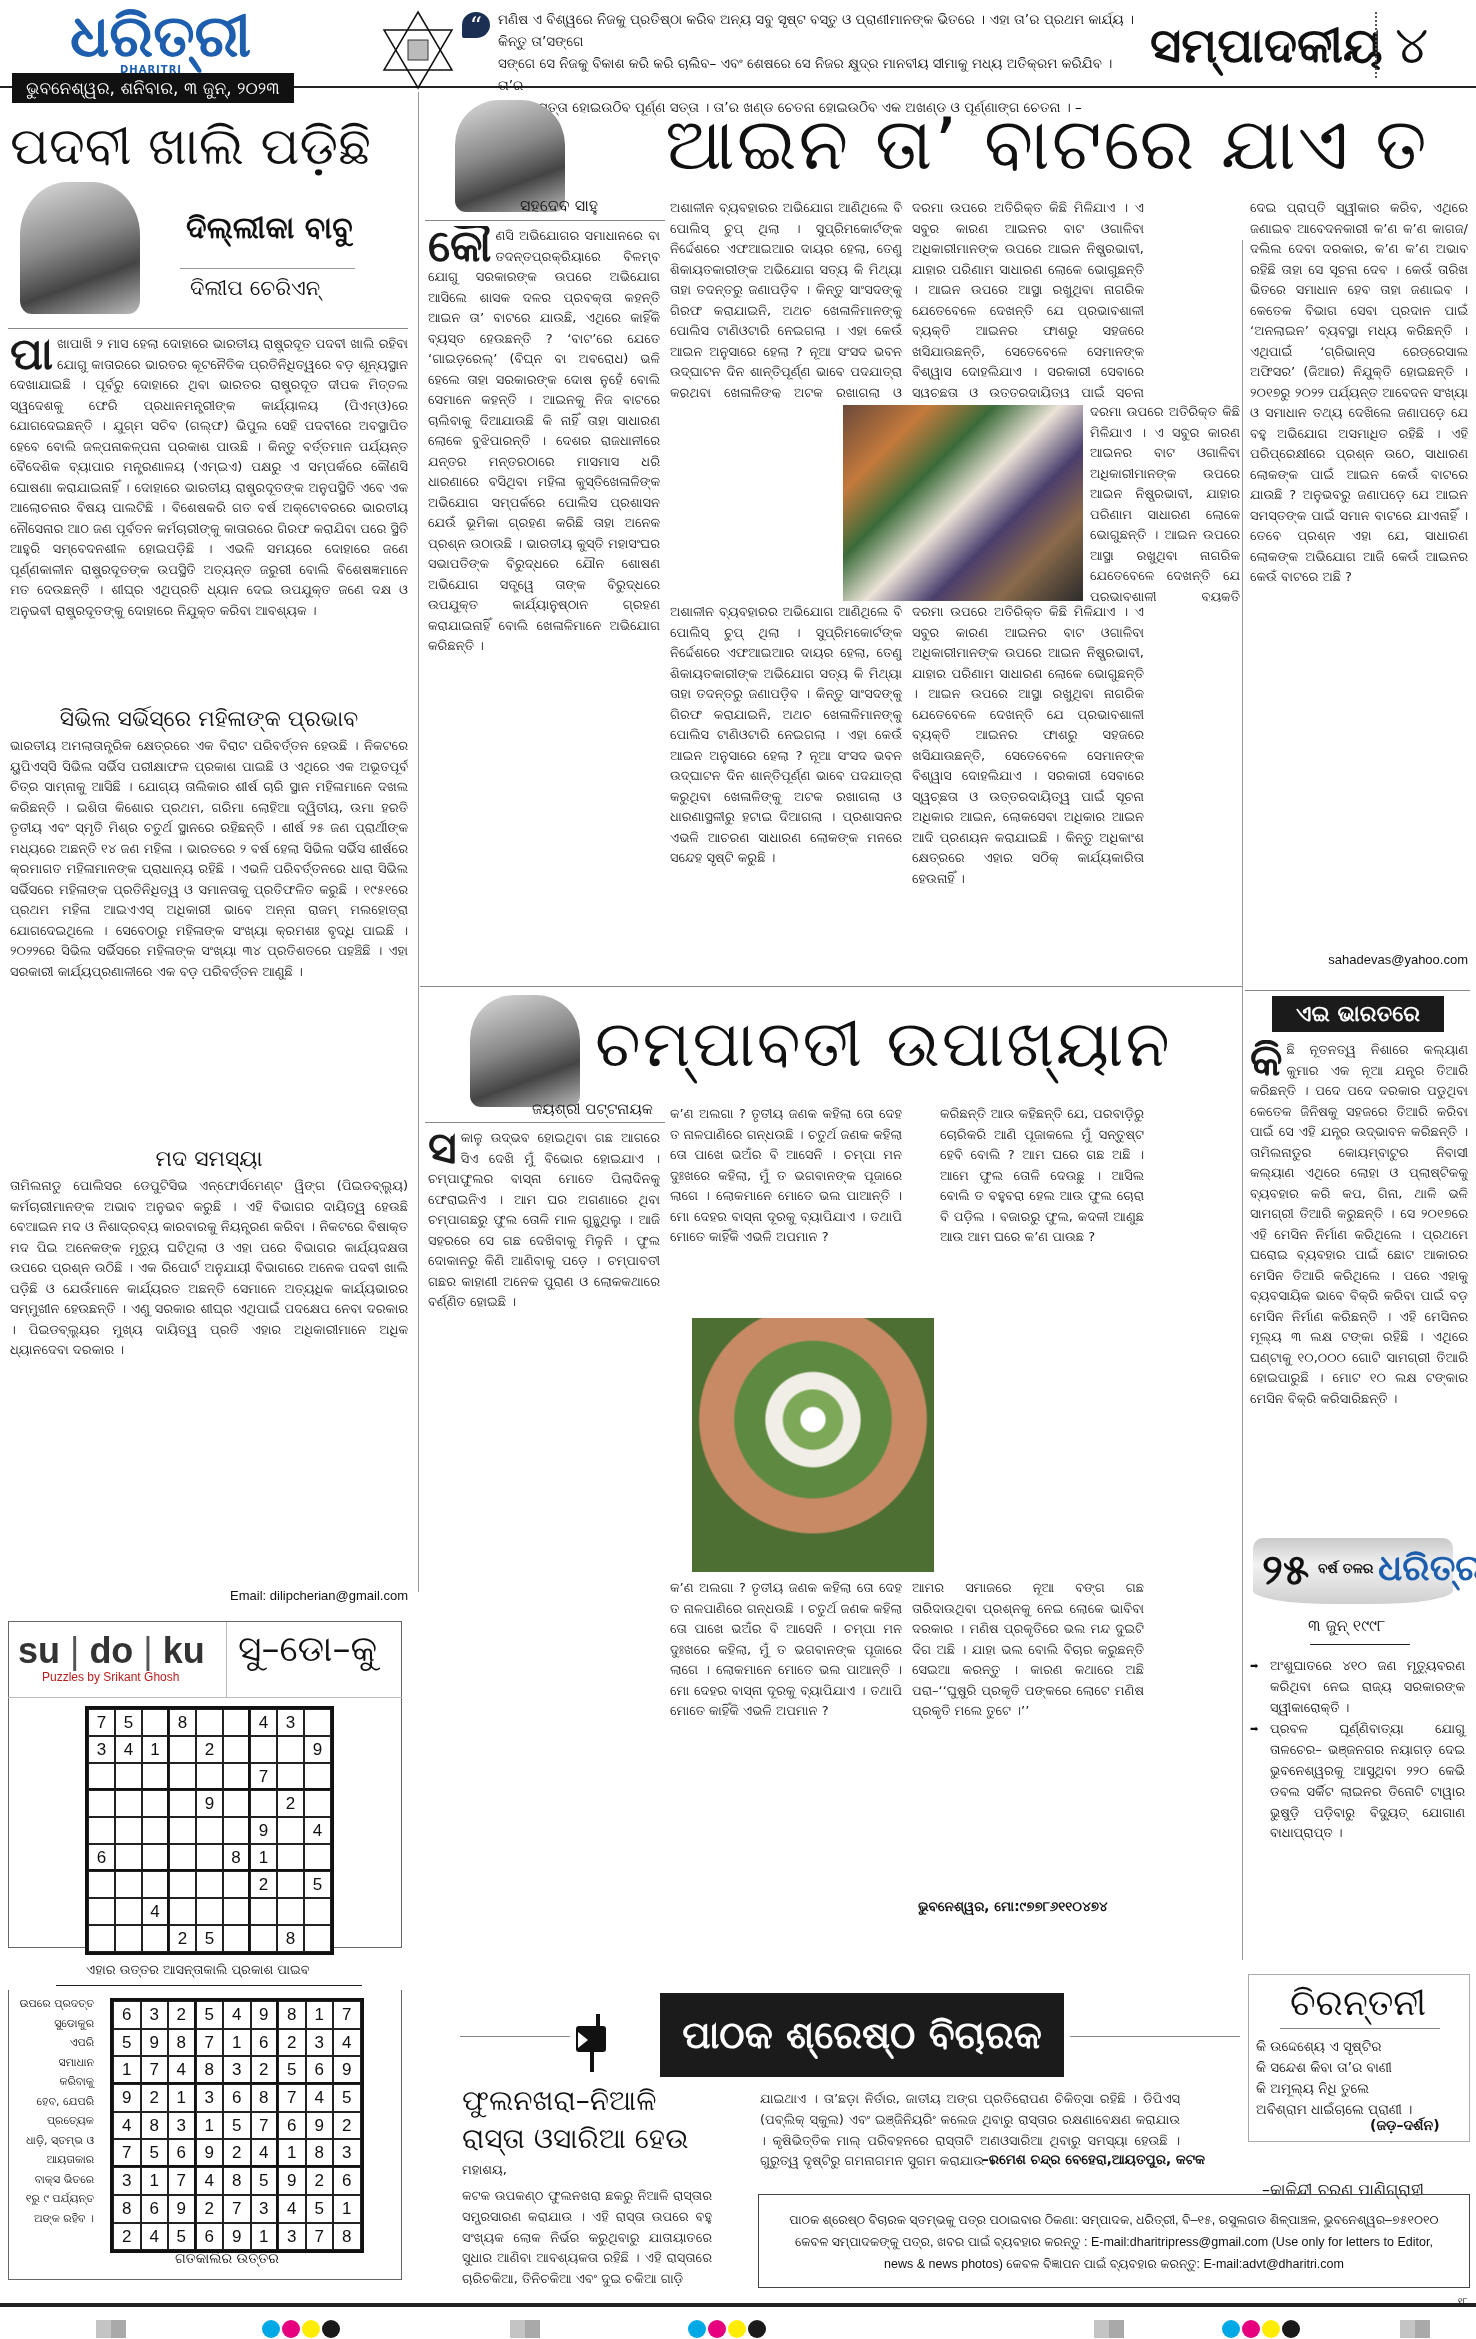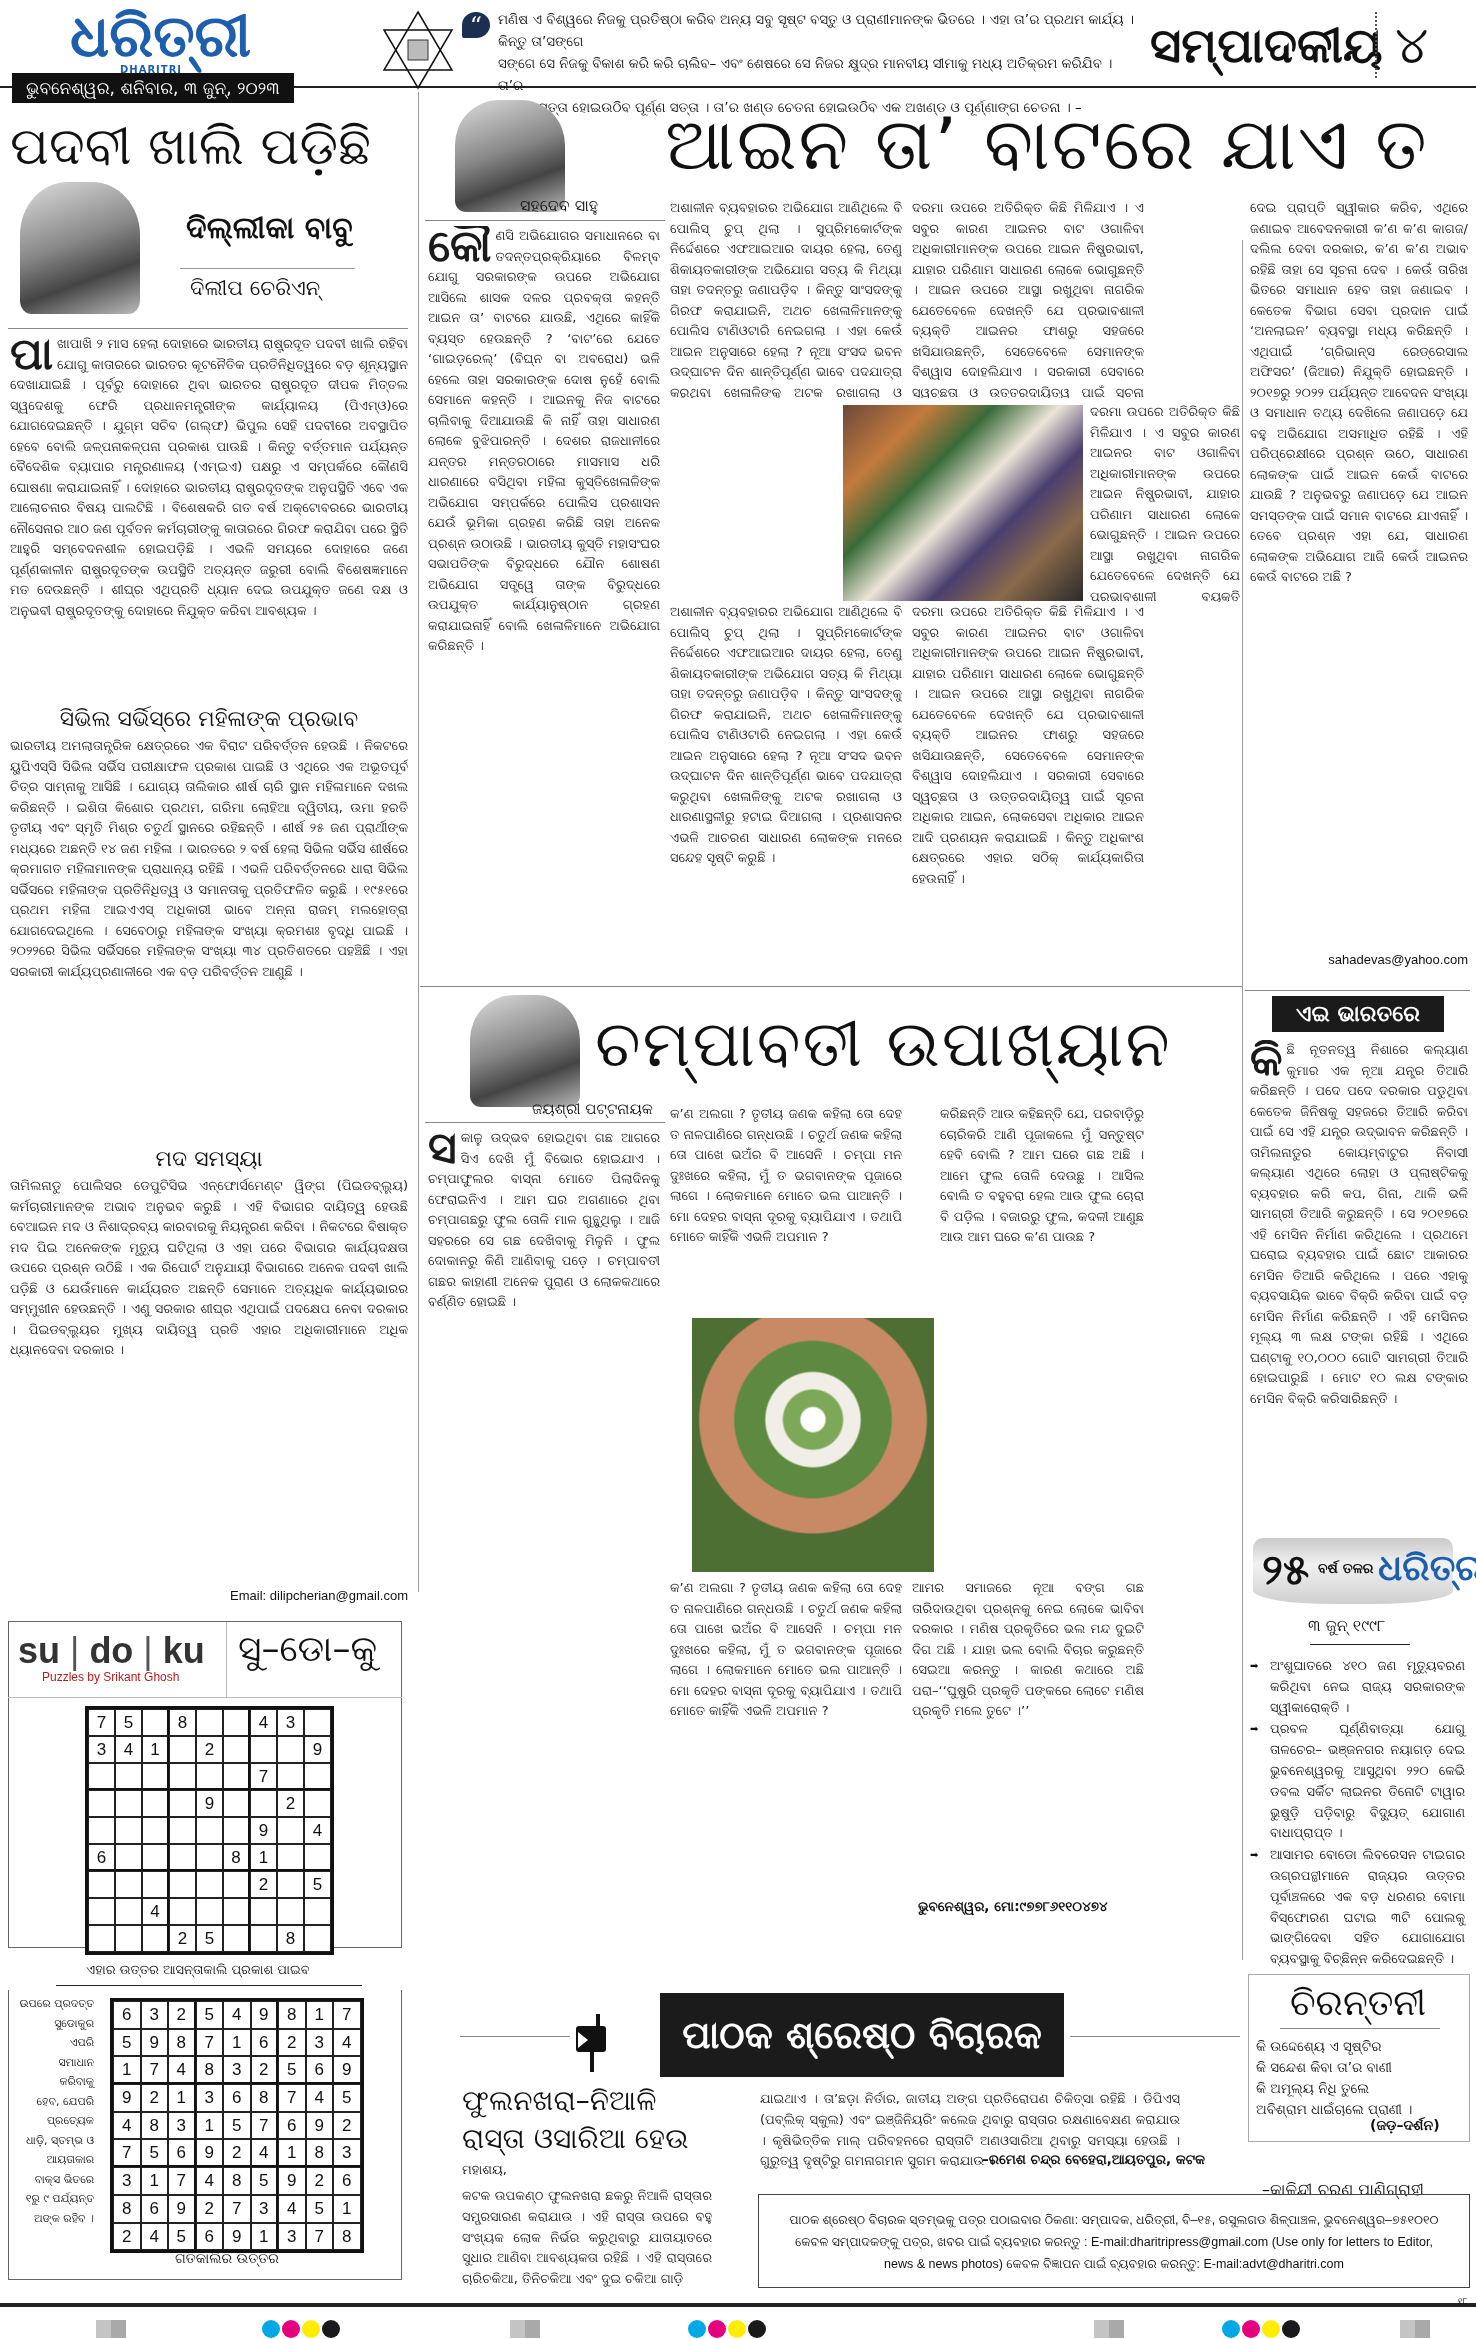--- a/index.html
+++ b/index.html
@@ -351,21 +351,20 @@
 
 <div class="abs banner25"></div>
 <div class="abs b25-num">୨୫</div>
 <div class="abs b25-txt">ବର୍ଷ ତଳର</div>
 <div class="abs b25-logo">ଧରିତ୍ରୀ</div>
 <div class="abs b25-date">୩ ଜୁନ୍‌ ୧୯୯୮</div>
 <div class="abs b25-rule"></div>
 <ul class="abs bullets">
   <li>ଅଂଶୁଘାତରେ ୪୧୦ ଜଣ ମୃତ୍ୟୁବରଣ କରିଥିବା ନେଇ ରାଜ୍ୟ ସରକାରଙ୍କ ସ୍ୱୀକାରୋକ୍ତି ।</li>
   <li>ପ୍ରବଳ ଘୂର୍ଣ୍ଣିବାତ୍ୟା ଯୋଗୁ ତାଳଚେର– ଭଞ୍ଜନଗର ନୟାଗଡ଼ ଦେଇ ଭୁବନେଶ୍ୱରକୁ ଆସୁଥିବା ୨୨୦ କେଭି ଡବଲ ସର୍କିଟ ଲାଇନର ତିନୋଟି ଟାୱାର ଭୁଷୁଡ଼ି ପଡ଼ିବାରୁ ବିଦ୍ୟୁତ୍‌ ଯୋଗାଣ ବାଧାପ୍ରାପ୍ତ ।</li>
-  <li>ଆସାମର ବୋଡୋ ଲିବରେସନ ଟାଇଗର ଉଗ୍ରପନ୍ଥୀମାନେ ରାଜ୍ୟର ଉତ୍ତର ପୂର୍ବାଞ୍ଚଳରେ ଏକ ବଡ଼ ଧରଣର ବୋମା ବିସ୍ଫୋରଣ ଘଟାଇ ୩ଟି ପୋଲକୁ ଭାଙ୍ଗିଦେବା ସହିତ ଯୋଗାଯୋଗ ବ୍ୟବସ୍ଥାକୁ ବିଚ୍ଛିନ୍ନ କରିଦେଇଛନ୍ତି ।</li>
 </ul>
 
 <div class="abs chir-box"></div>
 <div class="abs chir-title">ଚିରନ୍ତନୀ</div>
 <div class="abs chir-rule"></div>
 <div class="abs chir-poem">
   <div>କି ଉଦ୍ଦେଶ୍ୟେ ଏ ସୃଷ୍ଟିର</div>
   <div>କି ସନ୍ଦେଶ କିବା ତା’ର ବାଣୀ</div>
   <div>କି ଅମୂଲ୍ୟ ନିଧି ତୁଲେ</div>
   <div>ଅବିଶ୍ରାମ ଧାଇଁଚାଲେ ପ୍ରାଣୀ ।</div>

